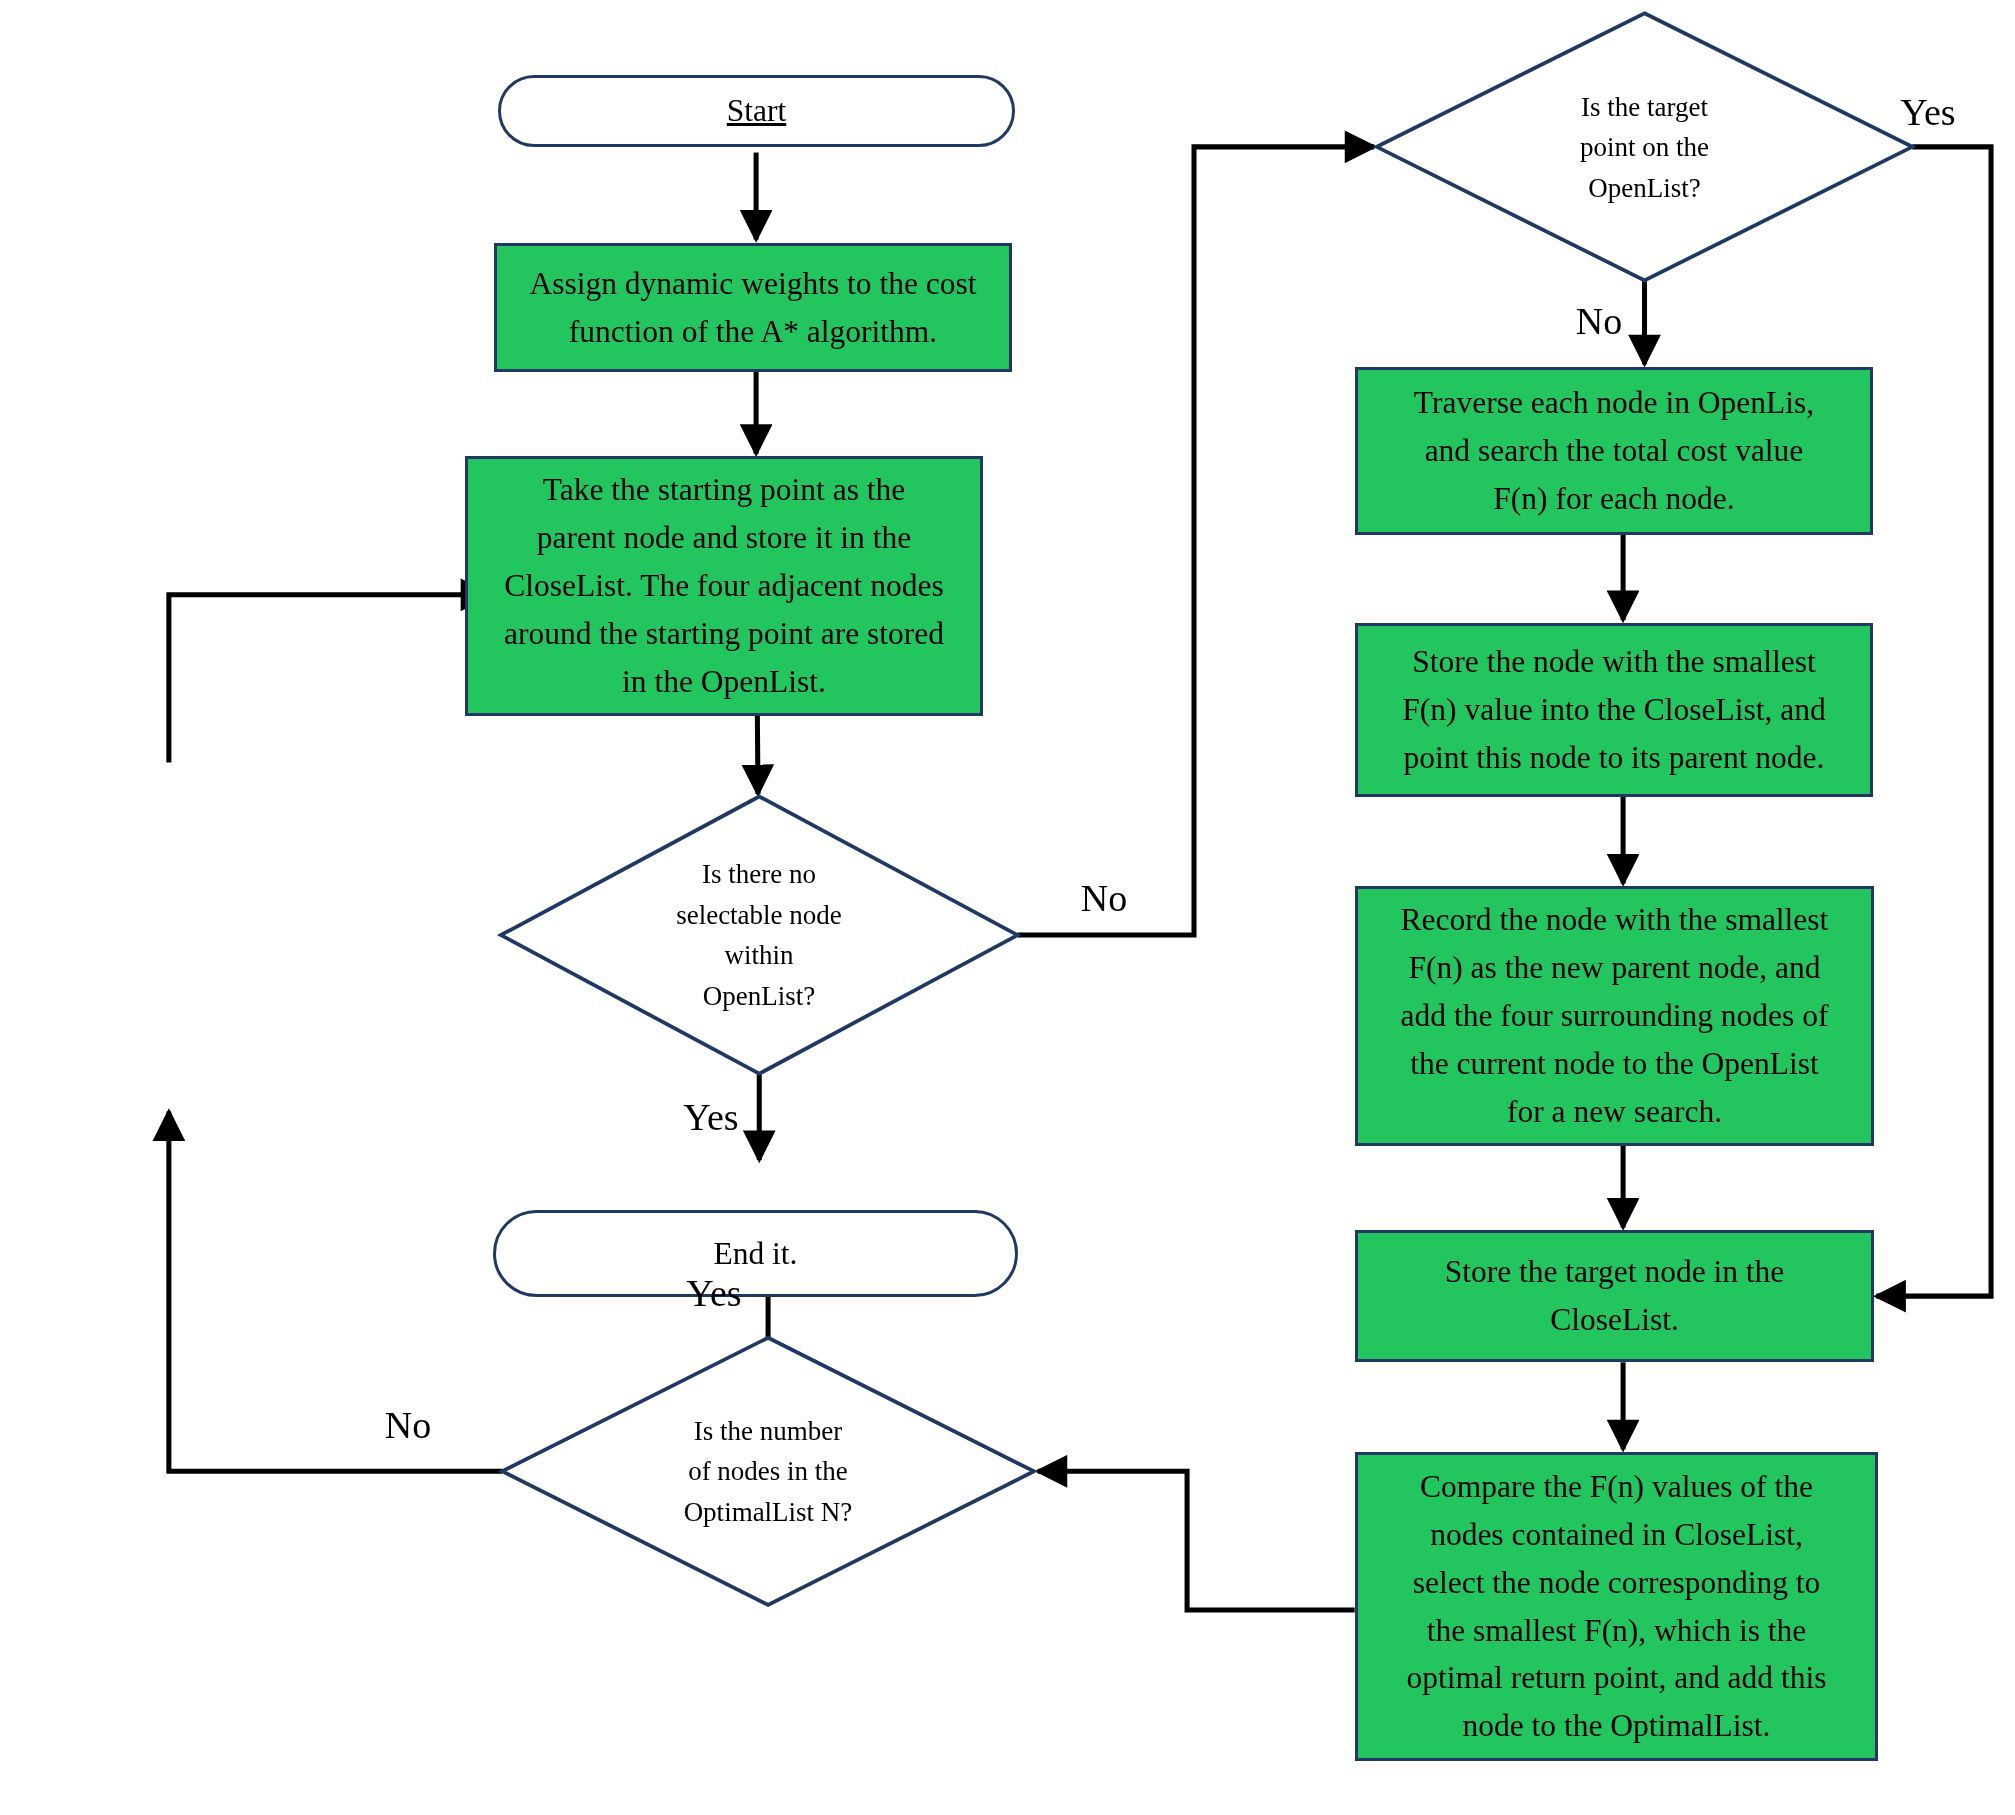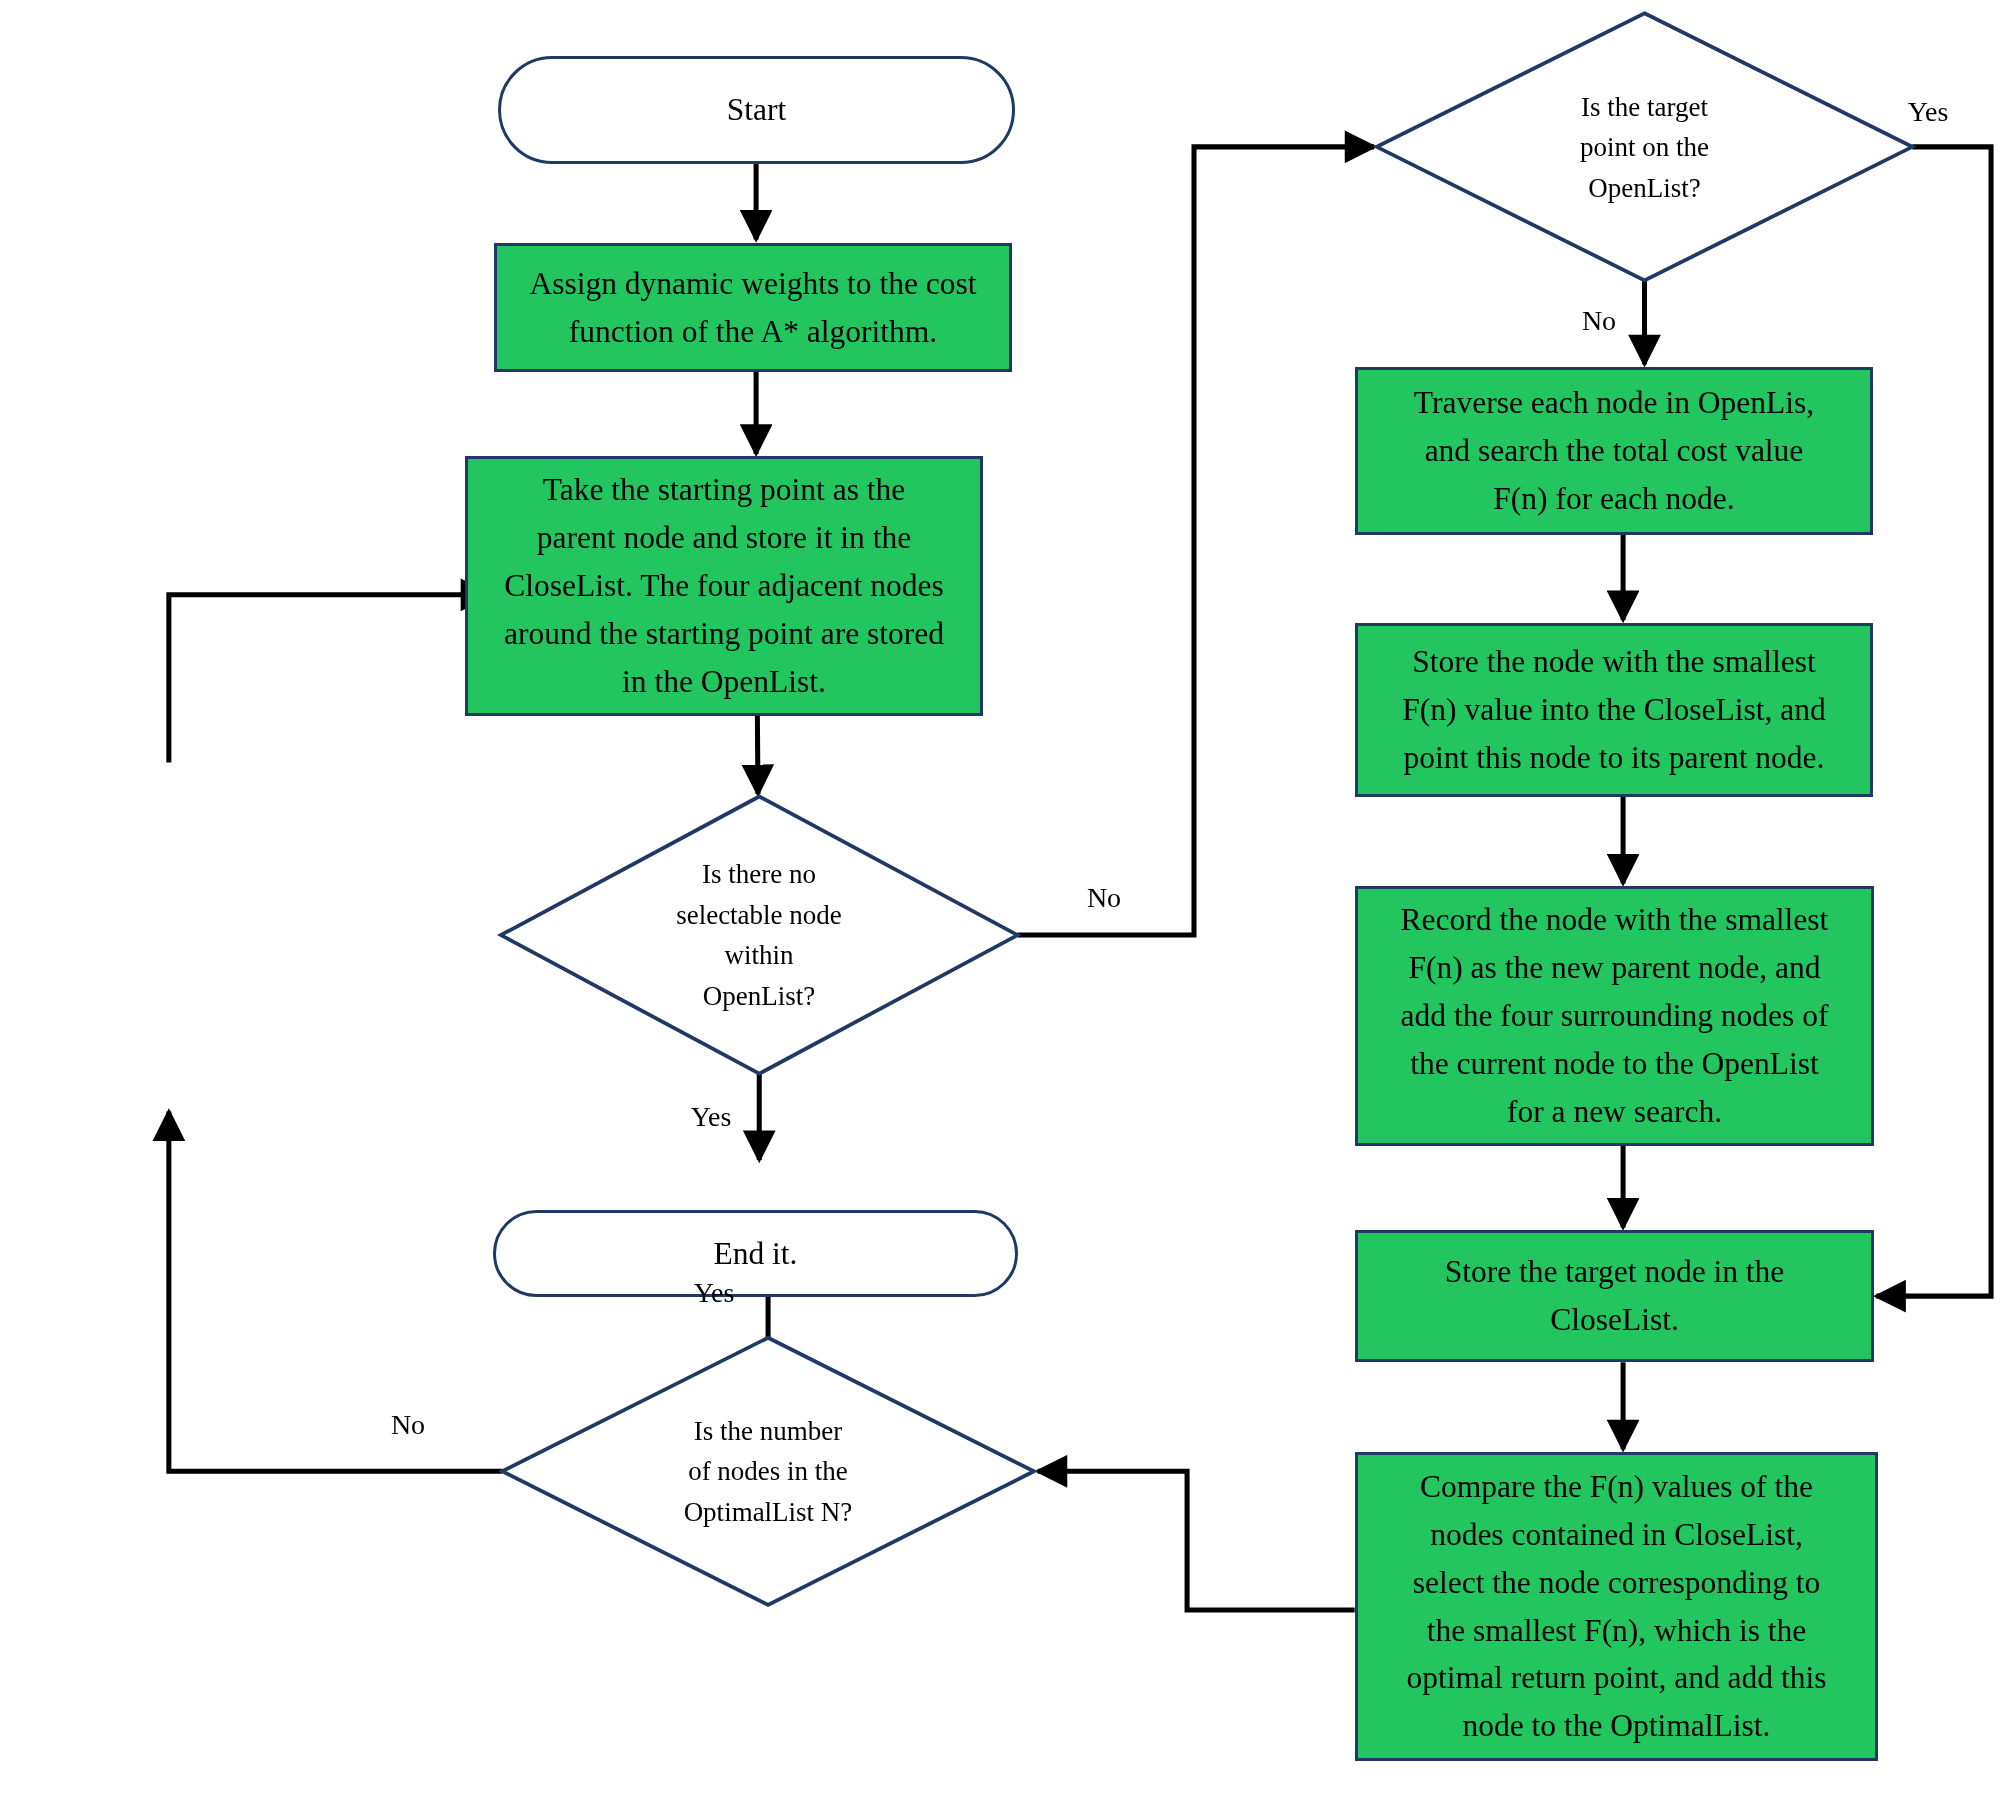--- a/index.html
+++ b/index.html
@@ -17,21 +17,21 @@
     font-size:31.5px;line-height:1.52;
   }
   .rect{background:#22c55e;border:3.8px solid #1f3864;}
   .stadium{background:#ffffff;border:3.8px solid #1f3864;border-radius:126px;}
   .dtext{
     position:absolute;display:flex;align-items:center;justify-content:center;
     text-align:center;white-space:pre-line;font-size:27px;line-height:1.5;
   }
   .elabel{
     position:absolute;transform:translate(-50%,-50%);
-    font-size:28px;line-height:1;
+    font-size:38px;line-height:1;
   }
 </style>
 </head>
 <body>
 
 <div class="canvas">
 
   <svg class="wires" viewBox="0 0 3198 2882" xmlns="http://www.w3.org/2000/svg">
     <defs>
       <marker id="ah" viewBox="0 0 10 10" refX="9" refY="5" markerWidth="7" markerHeight="6.5" orient="auto-start-reverse" markerUnits="strokeWidth">
@@ -53,21 +53,21 @@
     <polyline class="wire" marker-end="url(#ah)" points="2150,2555 1884,2555 1884,2335 1647,2335"></polyline>
     <polyline class="wire" marker-end="url(#ah)" points="1219,2123 1219,1987"></polyline>
     <polyline class="wire" marker-end="url(#ah)" points="797,2335 268,2335 268,1764"></polyline>
     <polyline class="wire" marker-end="url(#ah)" points="268,1210 268,944 778,944"></polyline>
 
     <polygon class="diamond" points="1205,1264 1615,1484 1205,1704 795,1484"></polygon>
     <polygon class="diamond" points="2610,21 3035,233 2610,445 2185,233"></polygon>
     <polygon class="diamond" points="1219,2123 1641,2335 1219,2547 797,2335"></polygon>
   </svg>
 
-  <div class="node stadium" style="left:498px;top:56px;width:517px;height:108px;">
+  <div class="node stadium" style="left:498px;top:75px;width:517px;height:72px;text-decoration:underline;">
     <span>Start</span>
   </div>
 
   <div class="node rect" style="left:494px;top:243px;width:518px;height:129px;">
     <span>Assign dynamic weights to the cost
 function of the A* algorithm.</span>
   </div>
 
   <div class="node rect" style="left:465px;top:456px;width:518px;height:260px;">
     <span>Take the starting point as the

